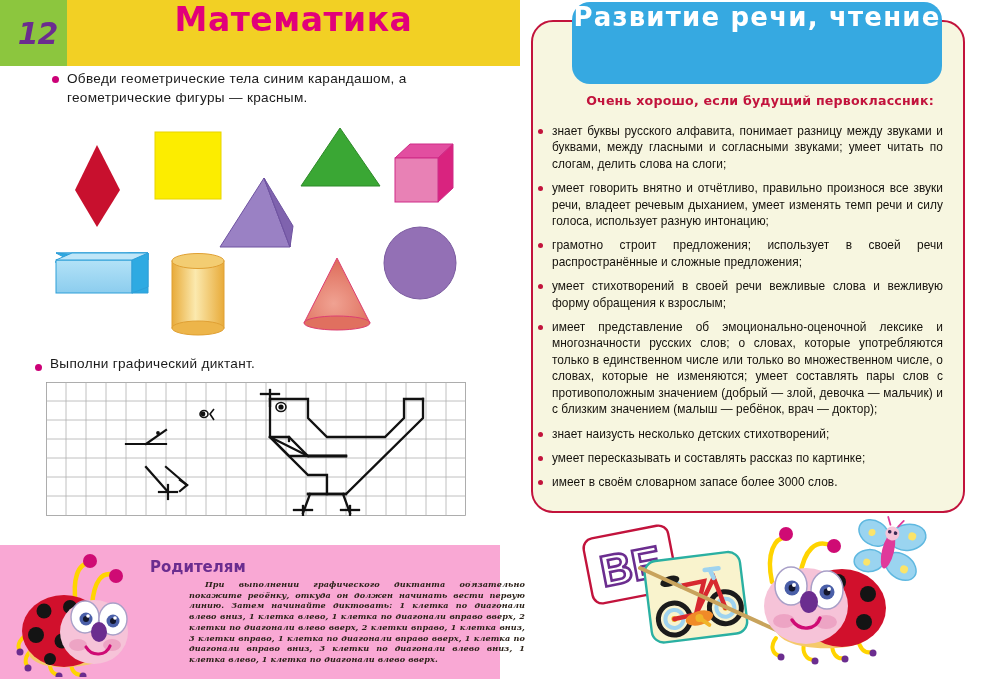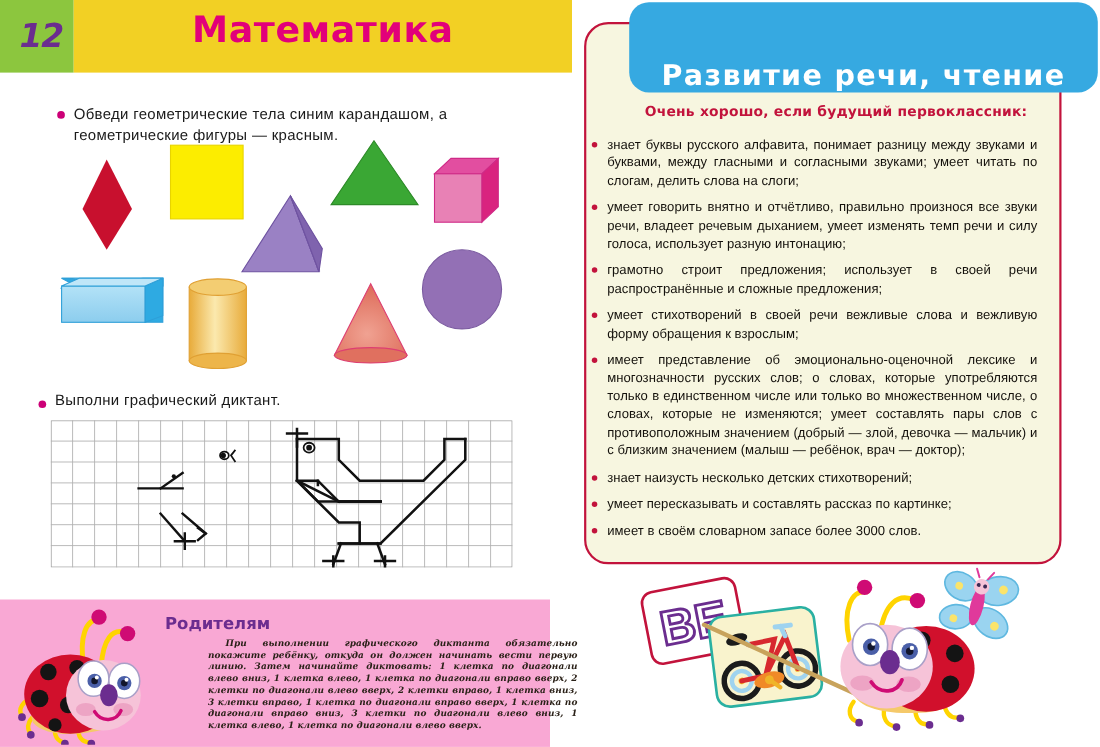--- a/index.html
+++ b/index.html
@@ -20,35 +20,35 @@
   .hdr-yellow{position:absolute;left:67px;top:0;width:453px;height:66px;background:#f2d024;}
   .page-num{
     position:absolute;left:10px;top:6px;width:55px;height:54px;
     color:#6b2d8f;font-family:"DejaVu Sans", sans-serif;font-weight:bold;
     font-size:30px;font-style:italic;
     display:flex;align-items:center;justify-content:center;
     letter-spacing:-1px;
   }
   .subj-title{
     position:absolute;left:67px;top:0;width:453px;height:52px;
-    display:flex;align-items:center;justify-content:center;
+    display:flex;justify-content:center;
     color:#e2007a;font-family:"DejaVu Sans", sans-serif;
     font-weight:bold;font-size:33px;letter-spacing:.5px;
   }
 
   .task{position:absolute;display:flex;align-items:flex-start;}
   .task .dot{
     width:7px;height:7px;border-radius:50%;background:#cc0077;
     margin-top:7px;margin-right:8px;flex:0 0 auto;
   }
   .task .txt{
     color:#1a1a1a;font-size:13.6px;line-height:19px;
     letter-spacing:.3px;
   }
-  #task1{left:52px;top:94px;width:420px;}
+  #task1{left:52px;top:69px;width:420px;}
   #task2{left:35px;top:354px;width:420px;align-items:center;}
 
   
   .shapes{position:absolute;left:40px;top:120px;width:480px;height:225px;}
   .shapes svg{display:block;}
 
   
   .dictation{position:absolute;left:46px;top:382px;width:420px;height:134px;}
   .dictation svg{display:block;}
 
@@ -74,23 +74,23 @@
 
   
   .right-page{position:absolute;left:520px;top:0;width:480px;height:679px;}
 
   .cream-box{
     position:absolute;left:11px;top:20px;width:434px;height:493px;
     background:#f7f6e0;border:2.5px solid #c2133c;border-radius:22px;
     box-sizing:border-box;
   }
   .blue-tab{
-    position:absolute;left:52px;top:2px;width:426px;height:82px;
+    position:absolute;left:52px;top:2px;width:370px;height:82px;
     background:#36a9e1;border-radius:18px;
-    display:flex;align-items:flex-end;justify-content:center;
+    display:flex;align-items:flex-start;justify-content:center;
     z-index:5;
   }
   .blue-tab span{
     color:#ffffff;font-family:"DejaVu Sans", sans-serif;font-weight:bold;
     font-size:26px;letter-spacing:1.2px;
   }
   .cream-title{
     position:absolute;left:0;right:0;top:93px;text-align:center;
     color:#c2133c;font-family:"DejaVu Sans", sans-serif;font-weight:bold;
     font-size:12.6px;letter-spacing:.2px;

